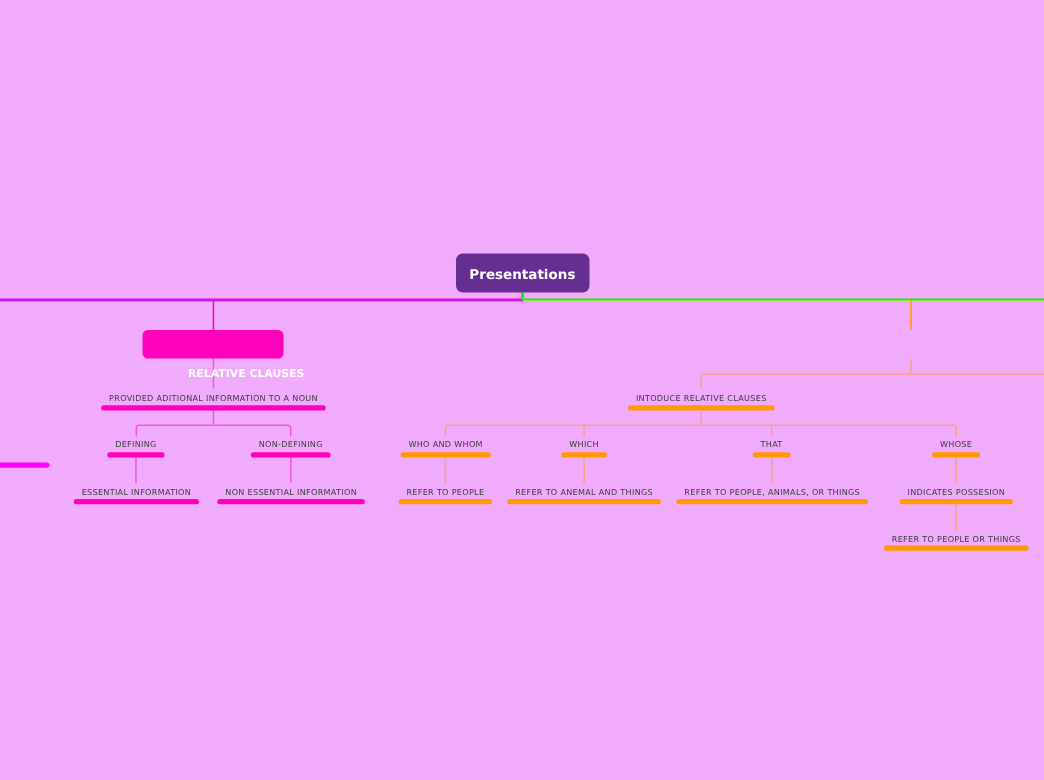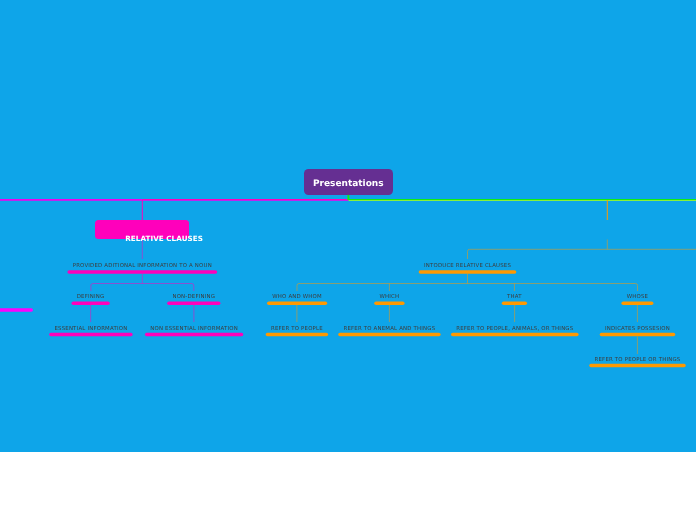--- a/index.html
+++ b/index.html
@@ -1,27 +1,27 @@
 <!DOCTYPE html>
 <html><head>
 <meta charset="utf-8">
 <style>
   html,body{margin:0;padding:0;background:#ffffff;}
   body{width:696px;height:520px;overflow:hidden;font-family:"DejaVu Sans",sans-serif;
        -webkit-font-smoothing:antialiased;text-rendering:geometricPrecision;}
-  #stage{position:relative;width:696px;height:452px;background:#0ea5e9;}
+  #stage{position:relative;width:696px;height:520px;background:#f0abfc;}
   .node-box span, .leaf span{will-change:opacity;}
   svg.wires{position:absolute;left:0;top:0;width:696px;height:520px;pointer-events:none;}
 
   .node-box{position:absolute;display:flex;align-items:center;justify-content:center;
             box-sizing:border-box;white-space:nowrap;font-weight:bold;z-index:3;}
   .root-box{border-radius:4.5px;font-size:9px;letter-spacing:0px;}
   .root-box span{position:relative;top:1.6px;}
   .branch-box{border-radius:3.5px;font-size:7.2px;letter-spacing:0.05px;}
-  .branch-box span{position:relative;top:9px;padding-left:44px;}
+  .branch-box span{position:relative;top:19px;padding-left:44px;}
 
   .leaf{position:absolute;white-space:nowrap;text-align:center;z-index:3;}
   .leaf .txt{display:block;font-size:5.4px;letter-spacing:0.2px;line-height:6px;
              font-weight:normal;color:#3d3d3d;will-change:opacity;}
   svg.bars{position:absolute;left:0;top:0;width:696px;height:520px;pointer-events:none;z-index:2;}
 </style>
 </head>
 <body>
 
 <div id="stage">

